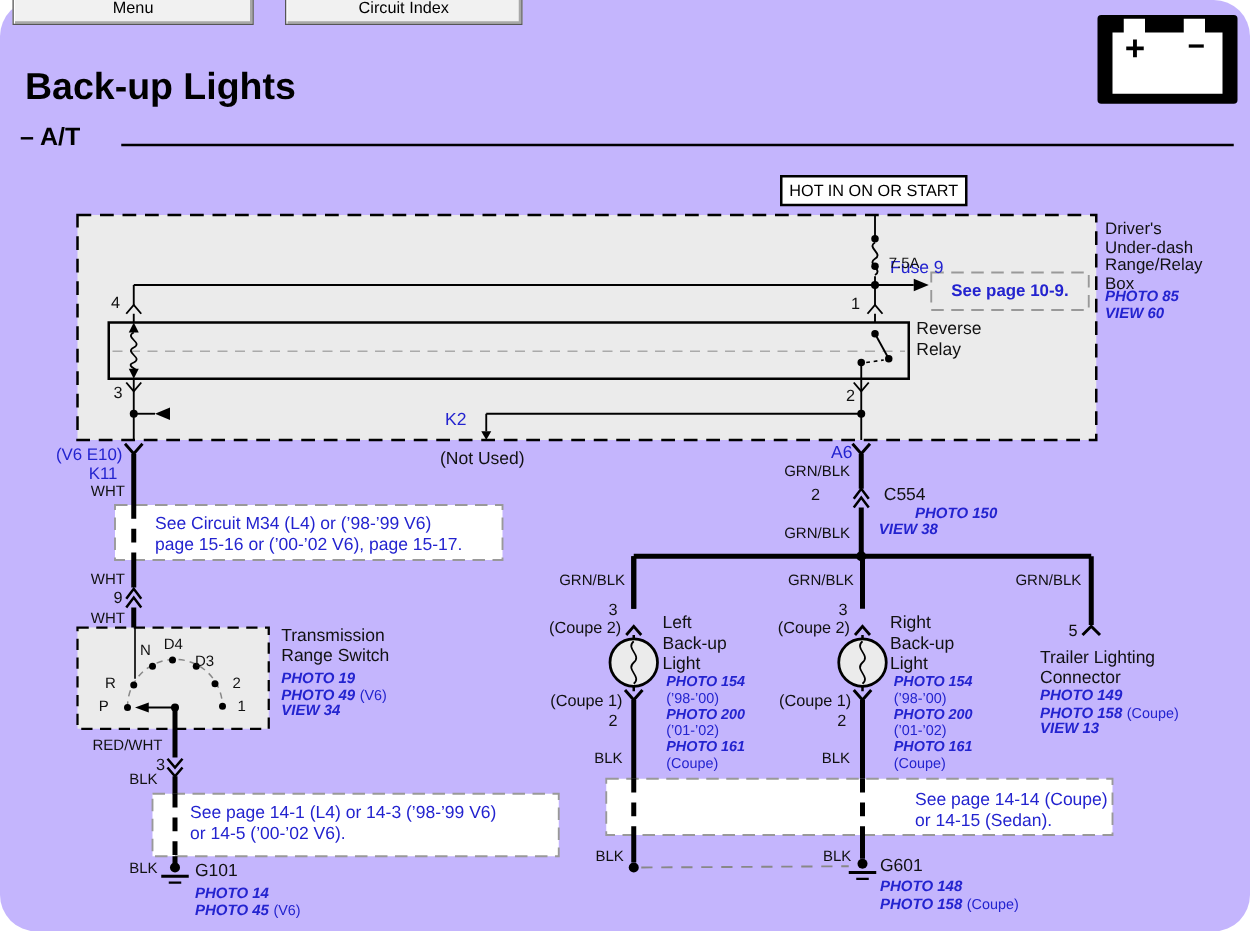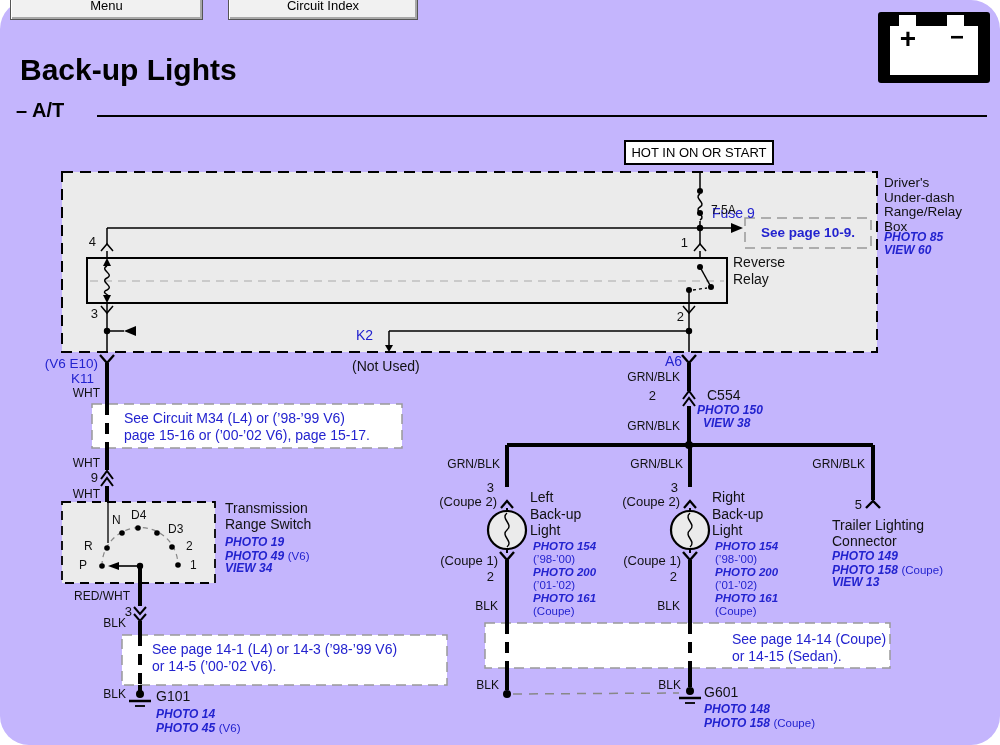--- a/index.html
+++ b/index.html
@@ -245,21 +245,21 @@
   <div class="lbl s14" style="left:225px;top:501px;">Transmission</div>
   <div class="lbl s14" style="left:225px;top:517px;">Range Switch</div>
   <div class="lbl ph" style="left:225px;top:536px;">PHOTO 19</div>
   <div class="lbl" style="left:225px;top:549px;">
     <span class="ph">PHOTO 49</span>
     <span class="phq">(V6)</span>
   </div>
   <div class="lbl ph" style="left:225px;top:562px;">VIEW 34</div>
   <div class="lbl s12" style="left:112px;top:514px;">N</div>
   <div class="lbl s12" style="left:131px;top:509px;">D4</div>
-  <div class="lbl s12" style="left:168px;top:523px;text-align:center;">D3</div>
+  <div class="lbl s12" style="left:156px;top:523px;text-align:center;">D3</div>
   <div class="lbl s12" style="left:84px;top:540px;">R</div>
   <div class="lbl s12" style="left:186px;top:540px;">2</div>
   <div class="lbl s12" style="left:79px;top:559px;">P</div>
   <div class="lbl s12" style="left:190px;top:559px;">1</div>
 
   <div class="lbl ra s12" style="left:60px;top:590px;width:70px;">RED/WHT</div>
   <div class="lbl ra" style="left:112px;top:605px;width:20px;">3</div>
   <div class="lbl ra s12" style="left:86px;top:617px;width:40px;">BLK</div>
 
   <div class="lbl note" style="left:152px;top:641px;">
@@ -271,21 +271,21 @@
   <div class="lbl ph" style="left:156px;top:708px;">PHOTO 14</div>
   <div class="lbl" style="left:156px;top:721px;">
     <span class="ph">PHOTO 45</span>
     <span class="phq">(V6)</span>
   </div>
 
   <div class="lbl blue ra s14" style="left:632px;top:354px;width:50px;">A6</div>
   <div class="lbl ra s12" style="left:610px;top:371px;width:70px;">GRN/BLK</div>
   <div class="lbl ra" style="left:636px;top:389px;width:20px;">2</div>
   <div class="lbl s14" style="left:707px;top:388px;">C554</div>
-  <div class="lbl ph" style="left:697px;top:404px;">PHOTO 150</div>
+  <div class="lbl ph" style="left:732px;top:404px;">PHOTO 150</div>
   <div class="lbl ph" style="left:703px;top:417px;text-align:center;">VIEW 38</div>
   <div class="lbl ra s12" style="left:610px;top:420px;width:70px;">GRN/BLK</div>
 
   <div class="lbl ra s12" style="left:430px;top:458px;width:70px;">GRN/BLK</div>
   <div class="lbl ra s12" style="left:613px;top:458px;width:70px;">GRN/BLK</div>
   <div class="lbl ra s12" style="left:795px;top:458px;width:70px;">GRN/BLK</div>
   <div class="lbl ra" style="left:474px;top:481px;width:20px;">3</div>
   <div class="lbl ra" style="left:658px;top:481px;width:20px;">3</div>
   <div class="lbl ra" style="left:842px;top:498px;width:20px;">5</div>
   <div class="lbl ra" style="left:417px;top:495px;width:80px;">(Coupe 2)</div>

